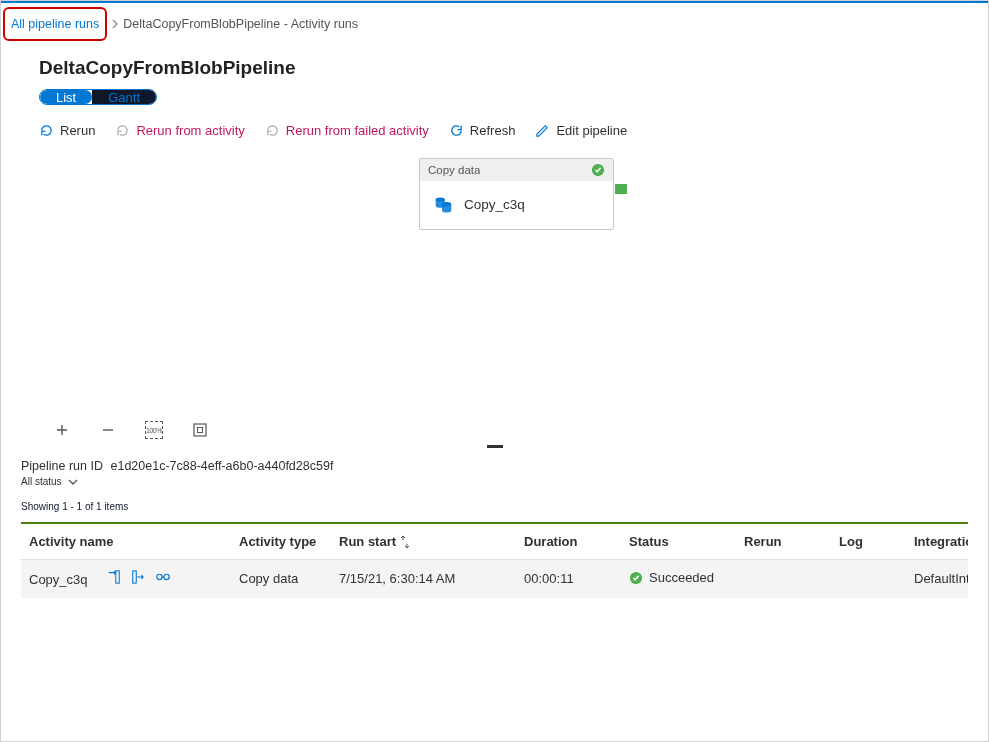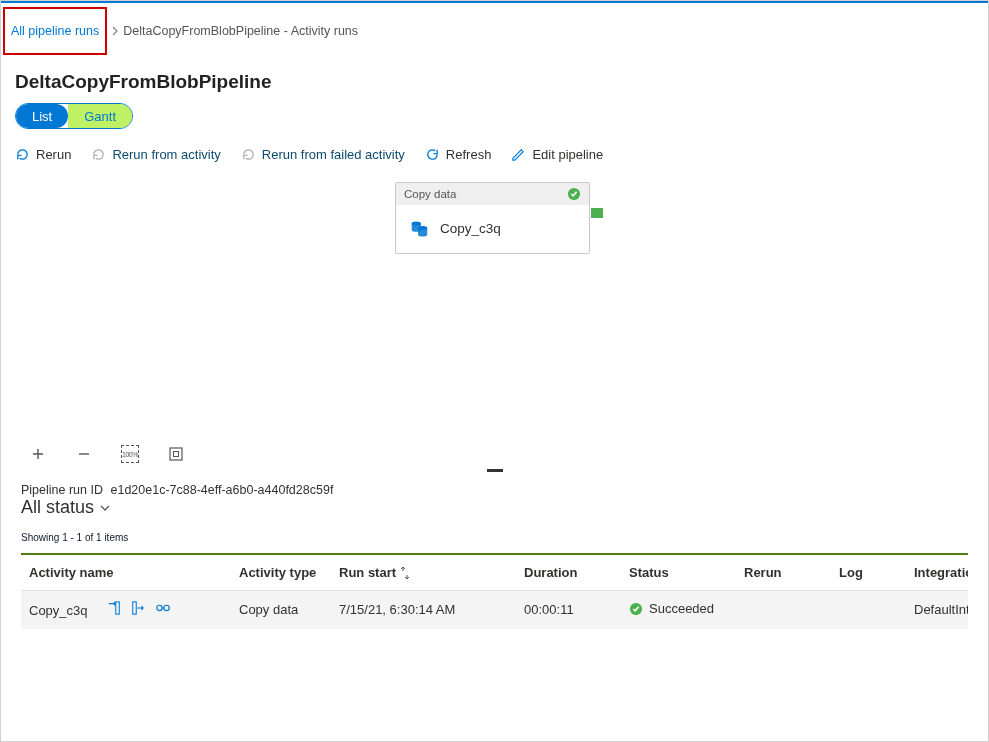--- a/index.html
+++ b/index.html
@@ -20,56 +20,57 @@
   }
   .breadcrumb {
     display: flex;
     align-items: center;
     padding: 4px 8px 4px 0;
     font-size: 12.5px;
   }
   .breadcrumb a {
     color: #0078d4;
     text-decoration: none;
-    padding: 15px 6px;
+    padding: 8px 6px;
+    border-radius: 6px;
   }
   .breadcrumb .highlighted {
     border: 2px solid #d10000;
     margin-left: 2px;
   }
   .breadcrumb .sep {
     color: #888;
     margin: 0 4px;
   }
   .breadcrumb .current {
     color: #555;
   }
-  .content { padding: 6px 18px 0 14px; }
+  .content { padding: 6px 18px 0 38px; }
   h1.title {
     font-size: 19px;
     font-weight: 600;
     color: #222;
     margin: 6px 0 10px 0;
   }
   .view-toggle {
     display: inline-flex;
     border: 1px solid #0078d4;
     border-radius: 14px;
     overflow: hidden;
-    height: 26px;
+    height: 16px;
     align-items: stretch;
     margin-bottom: 12px;
   }
   .view-toggle .opt {
     padding: 0 16px;
     font-size: 13px;
     display: flex;
     align-items: center;
     cursor: pointer;
-    background: #bef264;
+    background: #0f172a;
     color: #0078d4;
   }
   .view-toggle .opt.active {
     background: #0078d4;
     color: #fff;
     border-radius: 14px;
   }
   .toolbar {
     display: flex;
     align-items: center;
@@ -80,21 +81,21 @@
   .toolbar .btn {
     display: flex;
     align-items: center;
     gap: 6px;
     cursor: pointer;
   }
   .toolbar .btn.enabled { color: #0078d4; }
   .toolbar .btn.disabled { color: #b0b0b0; cursor: default; }
   .toolbar .btn .ico { width: 15px; height: 15px; display:flex; align-items:center; justify-content:center; }
   .toolbar .btn .lbl { color:#323130; }
-  .toolbar .btn.disabled .lbl { color:#0c4a6e; }
+  .toolbar .btn.disabled .lbl { color:#be185d; }
   .canvas {
     position: relative;
     height: 285px;
     margin-top: 6px;
   }
   .activity-node {
     position: absolute;
     top: 4px;
     left: 380px;
     width: 195px;
@@ -162,21 +163,21 @@
     justify-content:space-between;
     align-items:center;
   }
   .chev-up { cursor:pointer; padding:6px; }
   .runid { font-size: 12.5px; color:#323130; }
   .runid .lbl { font-weight:400; margin-right:4px;}
   .filter {
     display:inline-flex;
     align-items:center;
     gap:6px;
-    font-size:18px;
+    font-size:10px;
     cursor:pointer;
     margin-bottom: 14px;
   }
   .count-line { font-size:10px; color:#0f172a; margin-bottom:10px; }
   table.grid {
     width: 100%;
     border-collapse: collapse;
     font-size: 13px;
     table-layout: fixed;
   }

